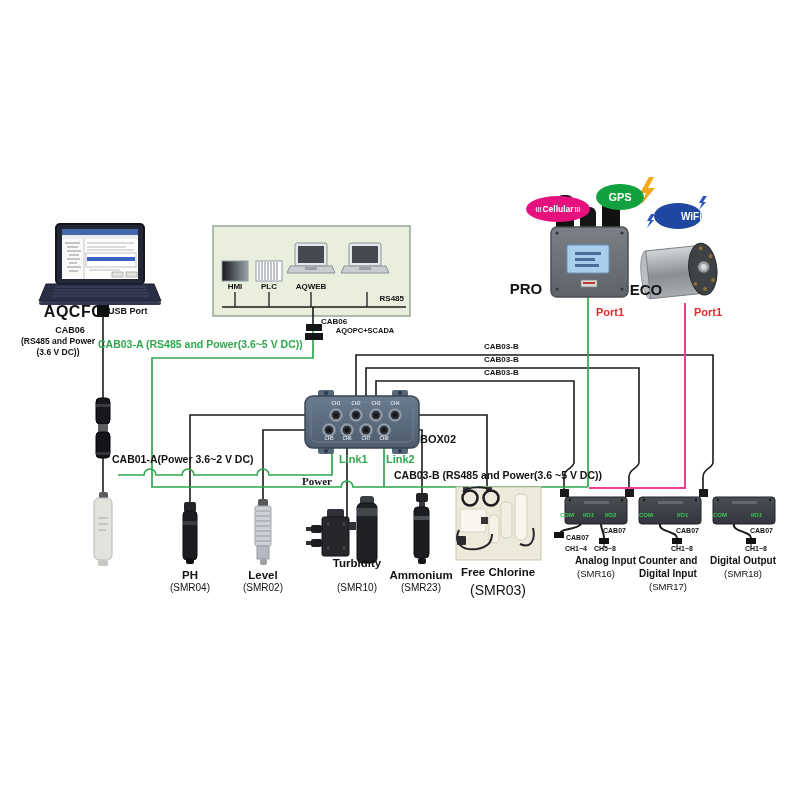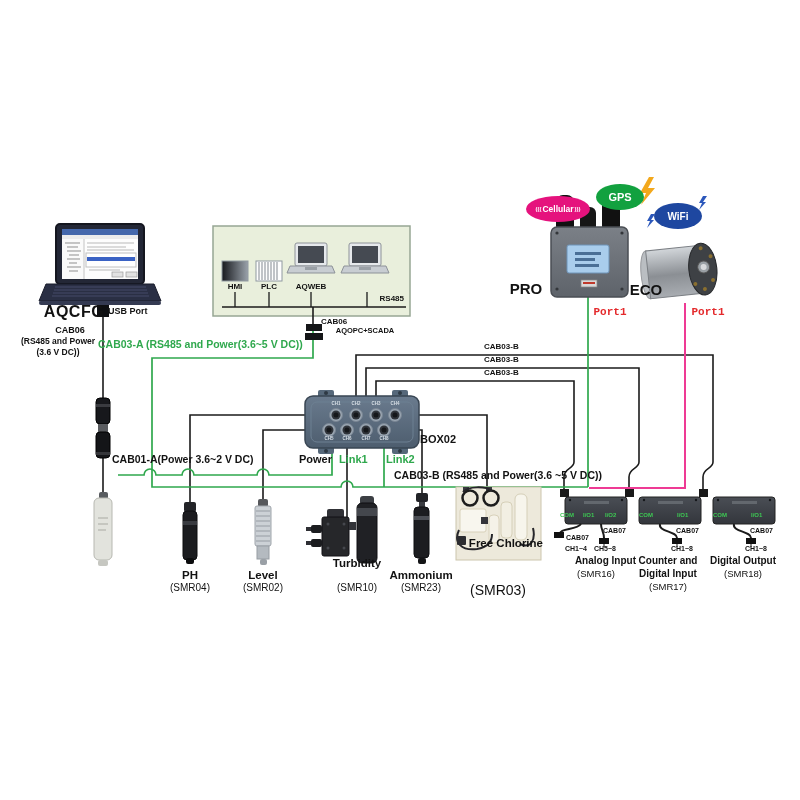--- a/index.html
+++ b/index.html
@@ -3,21 +3,21 @@
 <meta charset="utf-8">
 <style>
   html,body{margin:0;padding:0;background:#fff;}
   .stage{position:relative;width:800px;height:800px;background:#ffffff;overflow:hidden;
          font-family:"Liberation Sans",sans-serif;}
   svg{position:absolute;left:0;top:0;}
   .lbl{position:absolute;font-weight:bold;color:#121212;white-space:nowrap;line-height:1.05;}
   .c{text-align:center;}
   .r{text-align:right;}
   .green{color:#2fa84d;}
-  .red{color:#e42a2c;font-family:Liberation Mono, monospace;}
+  .red{color:#e42a2c;}
   .norm{font-weight:normal;}
   .tiny{font-size:4.5px;color:#d7dee5;font-weight:bold;letter-spacing:0;}
   .mport{position:absolute;font-size:6px;font-weight:bold;color:#3dc853;white-space:nowrap;}
   .bubble{position:absolute;border-radius:50%;display:flex;align-items:center;justify-content:center;
           color:#fff;font-weight:bold;}
   .bubble .waves{font-size:6px;margin:0 1px;}
 </style>
 </head>
 <body>
 
@@ -339,30 +339,30 @@
 <div class="lbl red c" style="left:688px;top:307px;width:40px;font-size:11px;">Port1</div>
 
 <div class="bubble" style="left:526px;top:196px;width:64px;height:26px;background:#e5127d;font-size:8.5px;">
   <span class="waves">(((</span>
   <span>Cellular</span>
   <span class="waves">)))</span>
 </div>
 <div class="bubble" style="left:596px;top:184px;width:48px;height:26px;background:#12a13f;font-size:11px;">
   <span>GPS</span>
 </div>
-<div class="bubble" style="left:654px;top:203px;width:48px;height:26px;background:#1e47a0;font-size:10px;">
+<div class="bubble" style="left:654px;top:203px;width:48px;height:26px;background:#1e47a0;font-size:10px;justify-content:flex-end;">
   <span>WiFi</span>
 </div>
 
 <div class="lbl" style="left:484px;top:343px;font-size:8px;">CAB03-B</div>
 <div class="lbl" style="left:484px;top:356px;font-size:8px;">CAB03-B</div>
 <div class="lbl" style="left:484px;top:369px;font-size:8px;">CAB03-B</div>
 
 <div class="lbl" style="left:420px;top:434px;font-size:11px;">BOX02</div>
-<div class="lbl r" style="left:294px;top:454px;width:38px;font-size:11px;">Power</div>
+<div class="lbl r" style="left:294px;top:476px;width:38px;font-size:11px;font-family:Liberation Serif, serif;">Power</div>
 <div class="lbl green" style="left:339px;top:454px;font-size:11px;">Link1</div>
 <div class="lbl green" style="left:386px;top:454px;font-size:11px;">Link2</div>
 <div class="lbl" style="left:112px;top:454px;font-size:10.5px;">CAB01-A(Power 3.6~2 V DC)</div>
 <div class="lbl" style="left:374px;top:470px;font-size:10.5px;margin-left:20px;">CAB03-B (RS485 and Power(3.6 ~5 V DC))</div>
 
 <div class="lbl tiny c" style="left:328px;top:402px;width:16px;">CH1</div>
 <div class="lbl tiny c" style="left:348px;top:402px;width:16px;">CH2</div>
 <div class="lbl tiny c" style="left:368px;top:402px;width:16px;">CH3</div>
 <div class="lbl tiny c" style="left:387px;top:402px;width:16px;">CH4</div>
 <div class="lbl tiny c" style="left:321px;top:437px;width:16px;">CH5</div>
@@ -371,21 +371,21 @@
 <div class="lbl tiny c" style="left:376px;top:437px;width:16px;">CH8</div>
 
 <div class="lbl c" style="left:160px;top:569px;width:60px;font-size:11.5px;">PH</div>
 <div class="lbl c norm" style="left:160px;top:583px;width:60px;font-size:10px;">(SMR04)</div>
 <div class="lbl c" style="left:233px;top:569px;width:60px;font-size:11.5px;">Level</div>
 <div class="lbl c norm" style="left:233px;top:583px;width:60px;font-size:10px;">(SMR02)</div>
 <div class="lbl c" style="left:322px;top:557px;width:70px;font-size:11.5px;">Turbidity</div>
 <div class="lbl c norm" style="left:322px;top:583px;width:70px;font-size:10px;">(SMR10)</div>
 <div class="lbl c" style="left:386px;top:569px;width:70px;font-size:11.5px;">Ammonium</div>
 <div class="lbl c norm" style="left:386px;top:583px;width:70px;font-size:10px;">(SMR23)</div>
-<div class="lbl c" style="left:453px;top:537px;width:90px;font-size:11.5px;text-align:right;">Free Chlorine</div>
+<div class="lbl c" style="left:453px;top:566px;width:90px;font-size:11.5px;">Free Chlorine</div>
 <div class="lbl c norm" style="left:453px;top:583px;width:90px;font-size:14px;">(SMR03)</div>
 
 <div class="mport" style="left:560px;top:512px;">COM</div>
 <div class="mport" style="left:583px;top:512px;">I/O1</div>
 <div class="mport" style="left:605px;top:512px;">I/O2</div>
 <div class="mport" style="left:639px;top:512px;">COM</div>
 <div class="mport" style="left:677px;top:512px;">I/O1</div>
 <div class="mport" style="left:713px;top:512px;">COM</div>
 <div class="mport" style="left:751px;top:512px;">I/O1</div>
 

